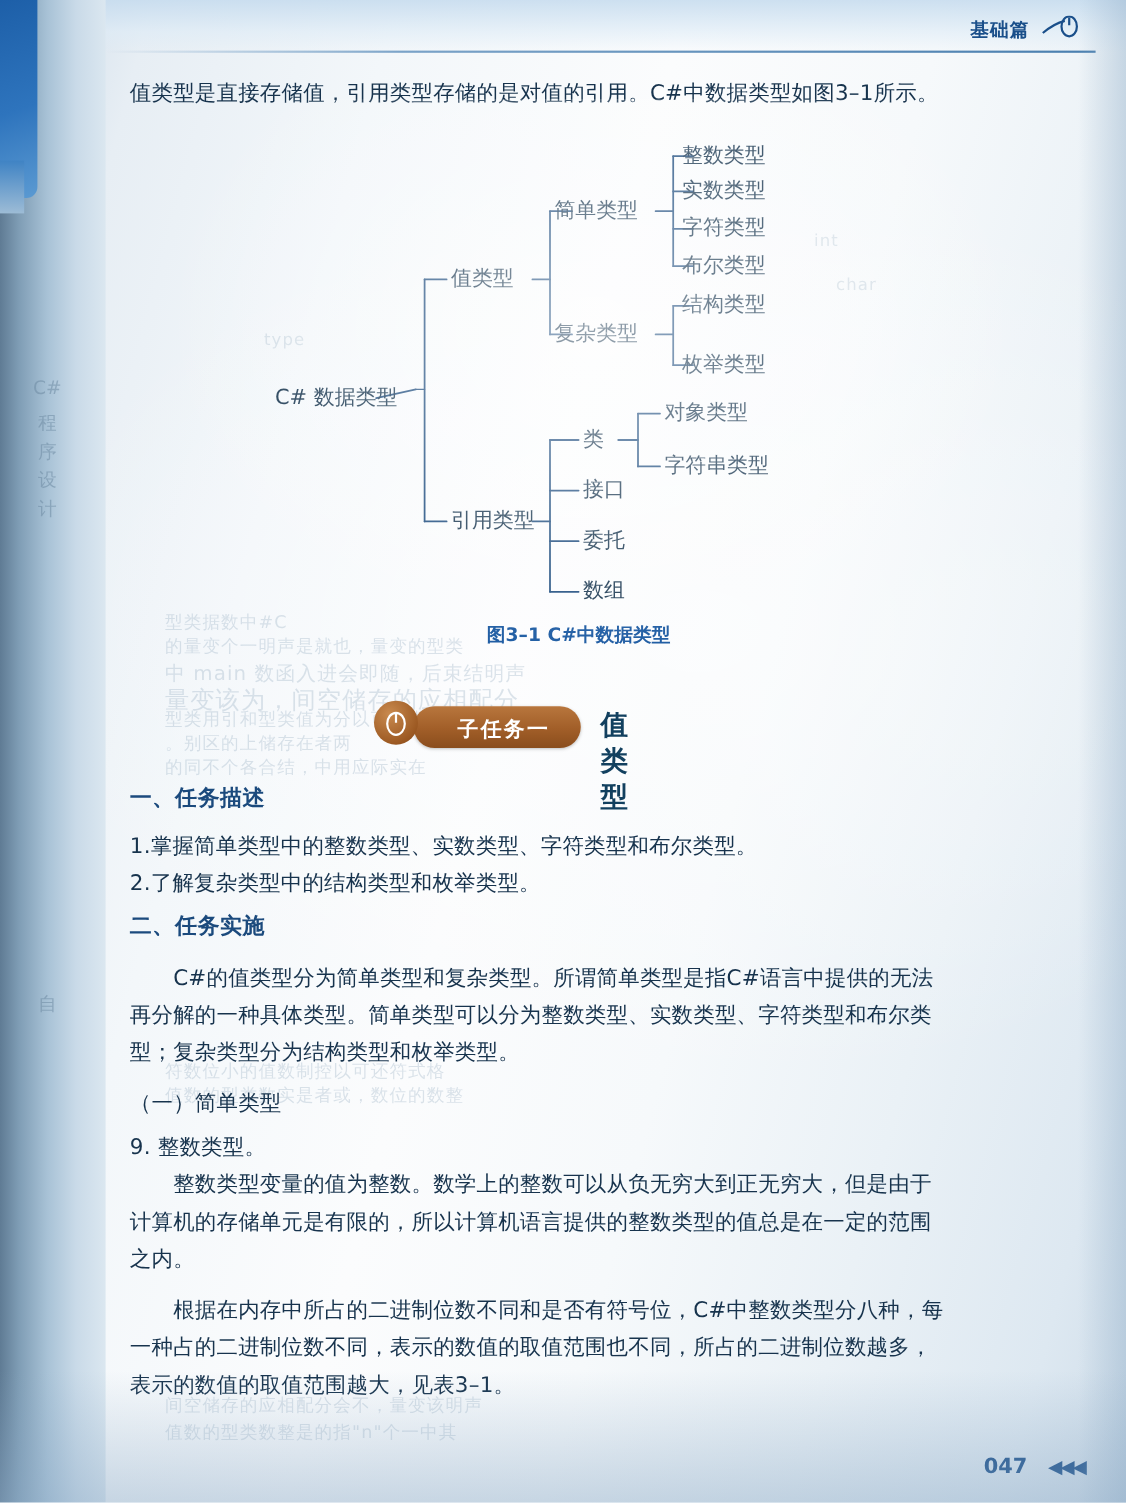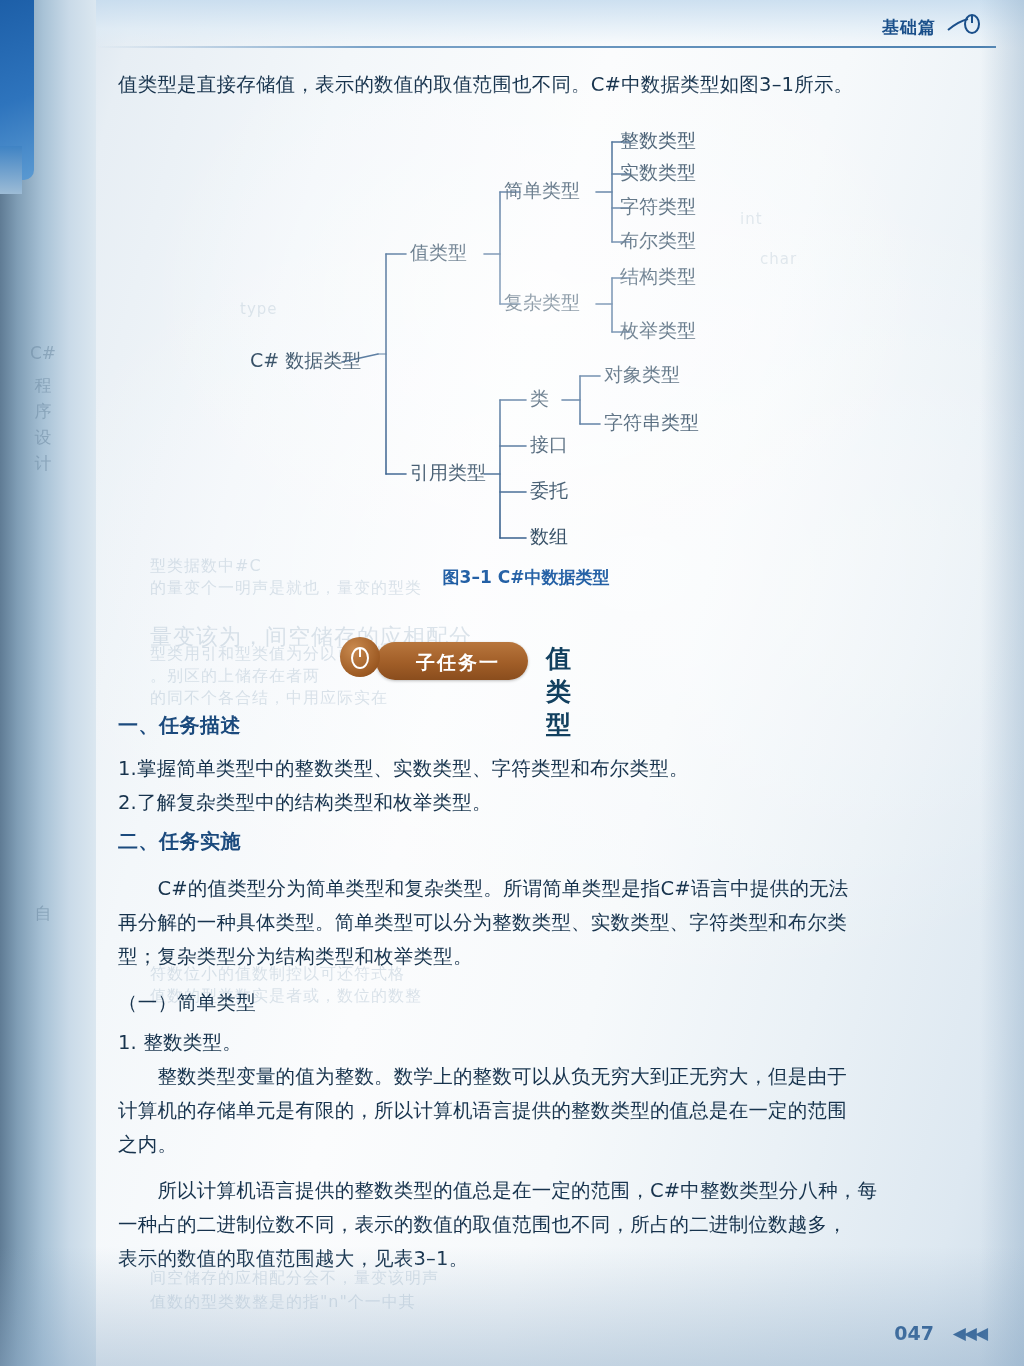--- a/index.html
+++ b/index.html
@@ -226,33 +226,34 @@
     <svg width="34" height="22" viewBox="0 0 34 22">
       <path d="M2 16 C8 11 14 7 22 5" stroke="#1a4f8a" stroke-width="2" fill="none"></path>
       <ellipse cx="26" cy="10" rx="7" ry="9" fill="none" stroke="#1a4f8a" stroke-width="2"></ellipse>
       <line x1="26" y1="2" x2="26" y2="9" stroke="#1a4f8a" stroke-width="2"></line>
     </svg>
   </div>
   <div class="header-rule"></div>
 
   <div class="ghost" style="left:150px; top:556px; font-size:16px;">型类据数中#C</div>
   <div class="ghost" style="left:150px; top:578px; font-size:16px;">的量变个一明声是就也，量变的型类</div>
+  <div class="ghost" style="left:150px; top:600px; font-size:18px;">中 main 数函入进会即随，后束结明声</div>
   <div class="ghost" style="left:150px; top:622px; font-size:22px;">量变该为，间空储存的应相配分</div>
   <div class="ghost" style="left:150px; top:644px; font-size:16px;">型类用引和型类值为分以可型类据数</div>
   <div class="ghost" style="left:150px; top:666px; font-size:16px;">。别区的上储存在者两</div>
   <div class="ghost" style="left:150px; top:688px; font-size:16px;">的同不个各合结，中用应际实在</div>
   <div class="ghost" style="left:150px; top:964px; font-size:16px;">符数位小的值数制控以可还符式格</div>
   <div class="ghost" style="left:150px; top:986px; font-size:16px;">值数的型类数实是者或，数位的数整</div>
   <div class="ghost" style="left:150px; top:1268px; font-size:16px;">间空储存的应相配分会不，量变该明声</div>
   <div class="ghost" style="left:150px; top:1292px; font-size:16px;">值数的型类数整是的指"n"个一中其</div>
   <div class="ghost" style="left:240px; top:300px; font-size:15px;">type</div>
   <div class="ghost" style="left:740px; top:210px; font-size:15px;">int</div>
   <div class="ghost" style="left:760px; top:250px; font-size:15px;">char</div>
 
-  <div class="txt" style="left:118px; top:68px; width:850px;">值类型是直接存储值，表示的数值的取值范围也不同。C#中数据类型如图3–1所示。</div>
+  <div class="txt" style="left:118px; top:68px; width:850px;">值类型是直接存储值，引用类型存储的是对值的引用。C#中数据类型如图3–1所示。</div>
 
   <div id="tree">
     <svg width="860" height="470" viewBox="0 0 860 470" style="position:absolute;left:0;top:0;">
       <g stroke="#1b4a7d" stroke-width="1.6" fill="none" stroke-linecap="round">
 
         <path d="M246 258 L282 250"></path>
 
         <path d="M290 150 L290 370"></path>
         <path d="M282 250 L290 250" stroke-width="1.2"></path>
         <path d="M290 150 L310 150"></path>
@@ -331,27 +332,27 @@
   <div class="sub-h" style="left:118px; top:712px;">一、任务描述</div>
   <div class="txt" style="left:118px; top:752px;">1.掌握简单类型中的整数类型、实数类型、字符类型和布尔类型。</div>
   <div class="txt" style="left:118px; top:786px;">2.了解复杂类型中的结构类型和枚举类型。</div>
 
   <div class="sub-h" style="left:118px; top:828px;">二、任务实施</div>
   <div class="txt" style="left:118px; top:872px;">　　C#的值类型分为简单类型和复杂类型。所谓简单类型是指C#语言中提供的无法</div>
   <div class="txt" style="left:118px; top:906px;">再分解的一种具体类型。简单类型可以分为整数类型、实数类型、字符类型和布尔类</div>
   <div class="txt" style="left:118px; top:940px;">型；复杂类型分为结构类型和枚举类型。</div>
 
   <div class="txt" style="left:118px; top:986px; font-weight:normal;">（一）简单类型</div>
-  <div class="txt" style="left:118px; top:1026px;">1. 整数类型。</div>
+  <div class="txt" style="left:118px; top:1026px;">9. 整数类型。</div>
 
   <div class="txt" style="left:118px; top:1094px;">计算机的存储单元是有限的，所以计算机语言提供的整数类型的值总是在一定的范围</div>
   <div class="txt" style="left:118px; top:1060px;">　　整数类型变量的值为整数。数学上的整数可以从负无穷大到正无穷大，但是由于</div>
   <div class="txt" style="left:118px; top:1128px;">之内。</div>
 
-  <div class="txt" style="left:118px; top:1174px;">　　所以计算机语言提供的整数类型的值总是在一定的范围，C#中整数类型分八种，每</div>
+  <div class="txt" style="left:118px; top:1174px;">　　根据在内存中所占的二进制位数不同和是否有符号位，C#中整数类型分八种，每</div>
   <div class="txt" style="left:118px; top:1208px;">一种占的二进制位数不同，表示的数值的取值范围也不同，所占的二进制位数越多，</div>
   <div class="txt" style="left:118px; top:1242px;">表示的数值的取值范围越大，见表3–1。</div>
 
   <div class="folio">047</div>
   <div class="folio-arrows">◀◀◀</div>
 
   <div class="glare"></div>
   <div class="edge-right"></div>
   <div class="edge-bottom"></div>
 </div>

